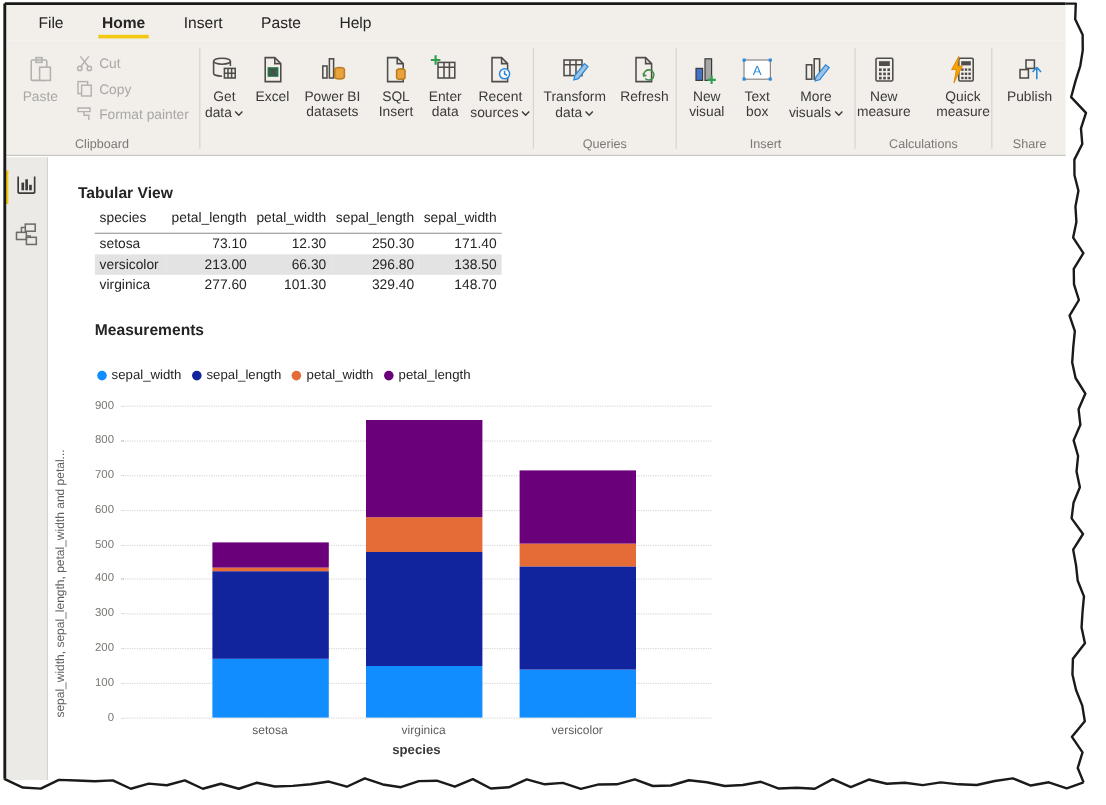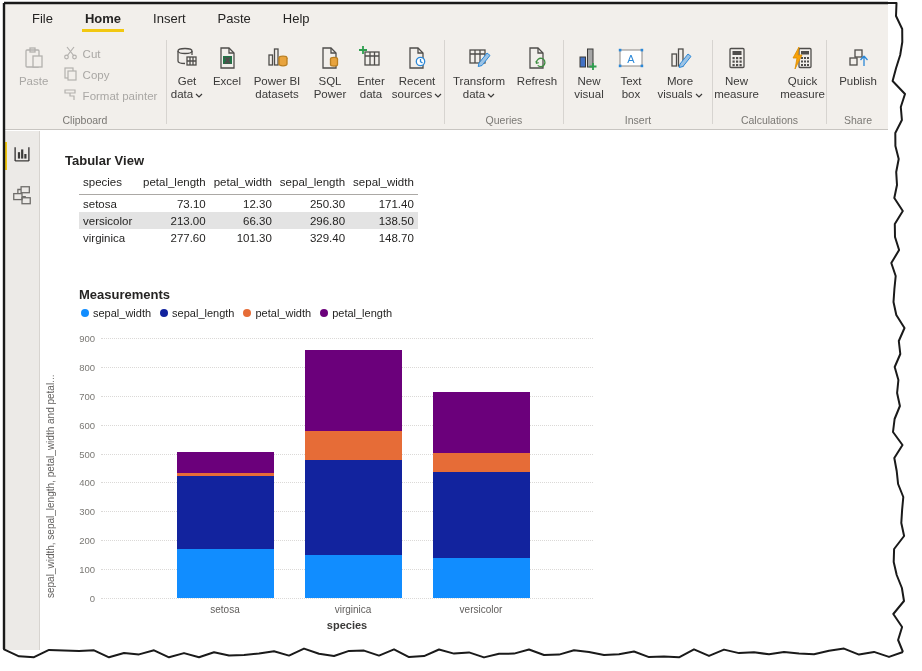--- a/index.html
+++ b/index.html
@@ -39,21 +39,21 @@
   .visual-title{position:absolute;font-size:13px;font-weight:bold;color:#252423;}
   #table-title{left:24px;top:22px;}
   .pbitable{position:absolute;left:38px;top:44px;border-collapse:collapse;font-size:11.5px;color:#252423;}
   .pbitable th{font-weight:400;text-align:left;padding:1px 4px 6px 4px;border-bottom:1.5px solid #ABA8A5;}
   .pbitable td{padding:2px 4px;height:13px;}
   .pbitable td.num{text-align:right;}
   .pbitable tr.hl{background:#E3E3E3;}
   .c0{width:60px;}.cn{width:64px;}
 
   
-  #chart-title{left:38px;top:156px;}
+  #chart-title{left:38px;top:136px;}
   .legend{position:absolute;left:40px;top:176px;display:flex;gap:9px;align-items:center;
           font-size:11px;color:#252423;}
   .legend-item{display:flex;align-items:center;}
   .legend-dot{width:8px;height:8px;border-radius:50%;margin-right:4px;}
   .plot{position:absolute;left:60px;top:207px;width:492px;height:260px;}
   .gridline{position:absolute;left:0;right:0;height:0;border-top:1px dotted #DBD9D7;}
   .ytick{position:absolute;left:-42px;width:36px;text-align:right;font-size:9.5px;color:#7A7874;transform:translateY(-50%);}
   .bar-seg{position:absolute;}
   .xtick{position:absolute;top:100%;margin-top:6px;transform:translateX(-50%);font-size:10px;color:#605E5C;}
   .xaxis-title{position:absolute;top:100%;margin-top:21px;left:50%;transform:translateX(-50%);
@@ -165,21 +165,21 @@
         </div>
         <div class="btn" style="width:44px">
           <span class="ic">
             <svg width="26" height="26" viewBox="0 0 26 26" fill="none" stroke="#4F4D4B" stroke-width="1.3">
               <path d="M6 3 h8 l5 5 v15 h-13 z"></path>
                 <path d="M14 3 v5 h5"></path>
               <ellipse cx="17" cy="14" rx="3.5" ry="1.6" fill="#E8A33D" stroke="#B97E20"></ellipse>
               <path d="M13.5 14 v5.5 c0 .9 1.6 1.6 3.5 1.6 s3.5 -.7 3.5 -1.6 v-5.5" fill="#E8A33D" stroke="#B97E20"></path>
               </svg>
           </span>
-          <span>SQL Power</span>
+          <span>SQL Insert</span>
         </div>
         <div class="btn" style="width:36px">
           <span class="ic">
             <svg width="26" height="26" viewBox="0 0 26 26" fill="none" stroke="#4F4D4B" stroke-width="1.3">
               <rect x="7" y="7" width="14" height="13"></rect>
                 <path d="M7 11 h14 M12 7 v13 M16.5 7 v13"></path>
               <path d="M5 1 v8 M1 5 h8" stroke="#2E9E4F" stroke-width="1.8"></path>
               </svg>
           </span>
           <span>Enter data</span>

